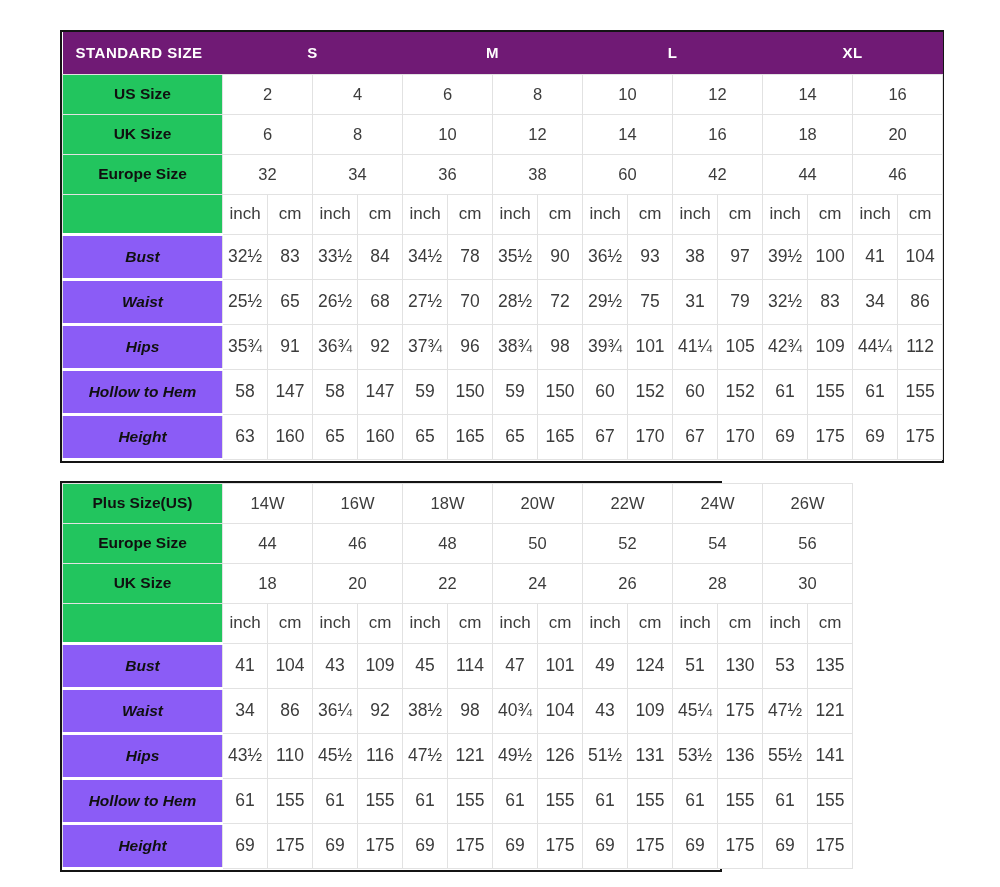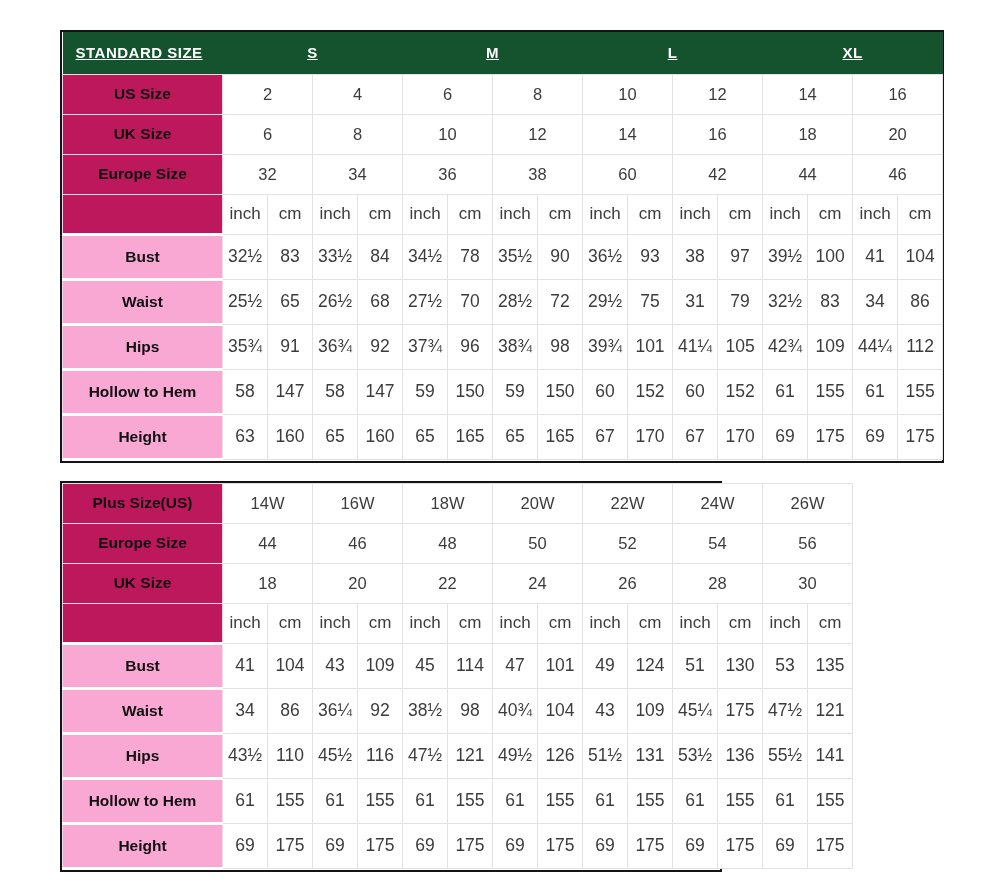--- a/index.html
+++ b/index.html
@@ -22,36 +22,37 @@
 
   table { border-collapse: collapse; table-layout: fixed; }
   table.standard { width: 880px; }
   table.plus { width: 790px; }
   col.label-col { width: 160px; }
   col.data-col { width: 45px; }
 
   th, td { padding: 0; }
 
   tr.black-header th {
-    background: #14532d; color: #ffffff;
+    background: #701a75; color: #ffffff;
     height: 42px; font-weight: bold; font-size: 15px;
-    border: none; letter-spacing: 0.5px; text-decoration: underline;
+    border: none; letter-spacing: 0.5px;
   }
   th.main-title { text-align: left; padding-left: 13px; }
   th.group-cell { text-align: center; }
 
   th.row-label {
     height: 40px; font-size: 15.5px; font-weight: bold;
     color: #101010; text-align: center;
-    background: #be185d; border: 1px solid #e2e2e2;
+    background: #22c55e; border: 1px solid #e2e2e2;
   }
   th.row-label.gray {
-    background: #f9a8d4;
+    background: #8b5cf6;
     border-top: 3px solid #ffffff;
     border-bottom: 3px solid #ffffff;
+    font-style: italic;
   }
 
   td {
     text-align: center; color: #3c3c3c;
     border: 1px solid #e2e2e2; background: #ffffff;
   }
   td.size-cell   { font-size: 16.5px; height: 40px; }
   td.unit-cell   { font-size: 17px;   height: 40px; }
   td.measure-cell{ font-size: 17.5px; height: 45px; }
 </style>

